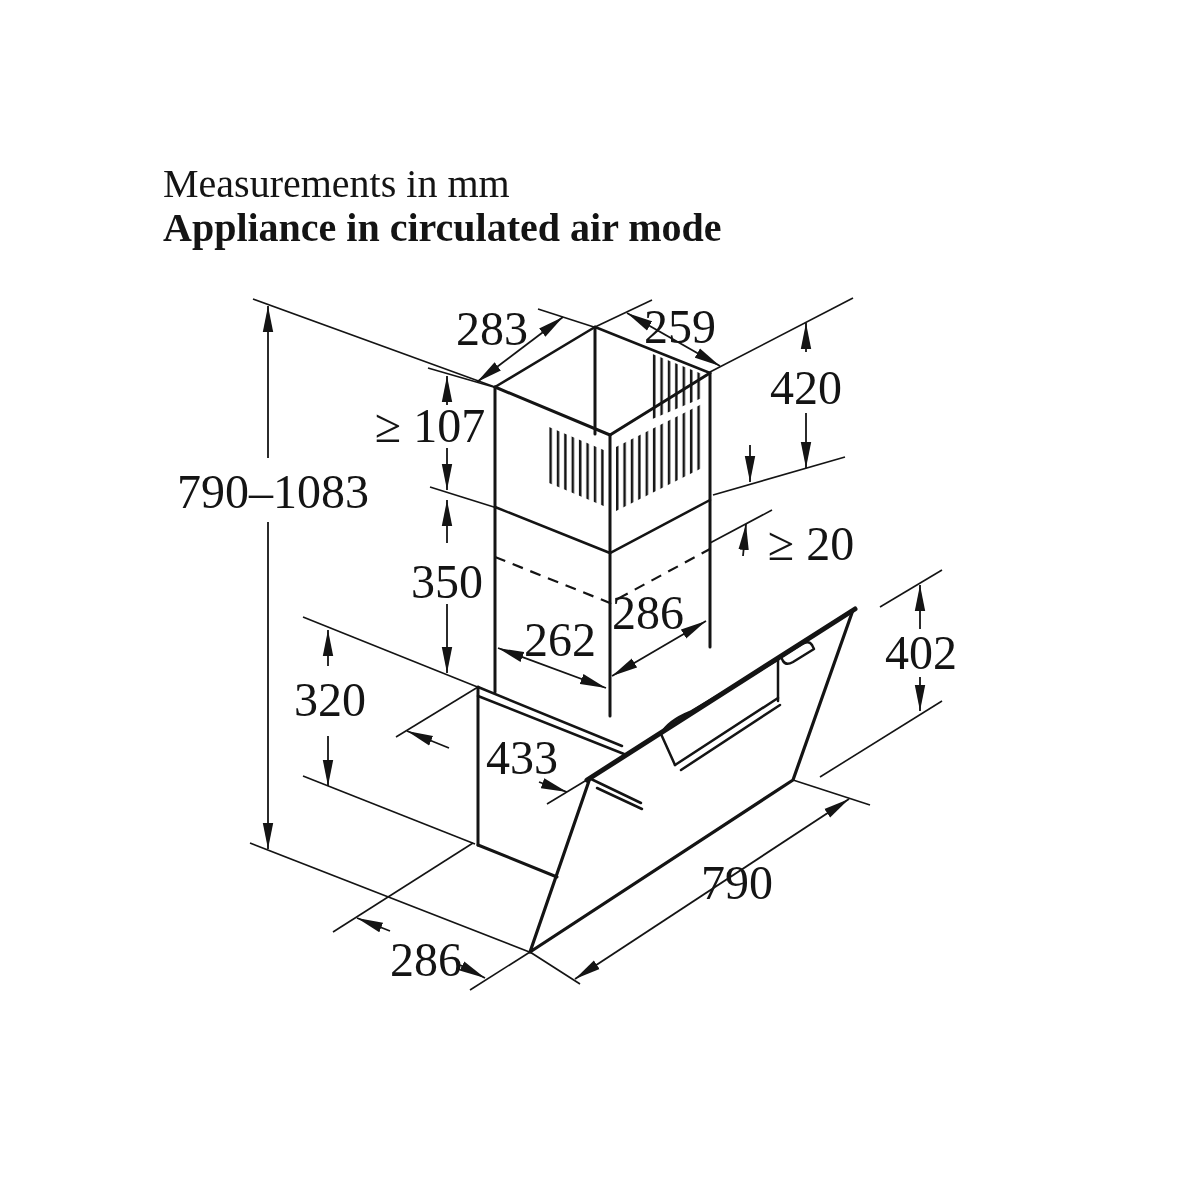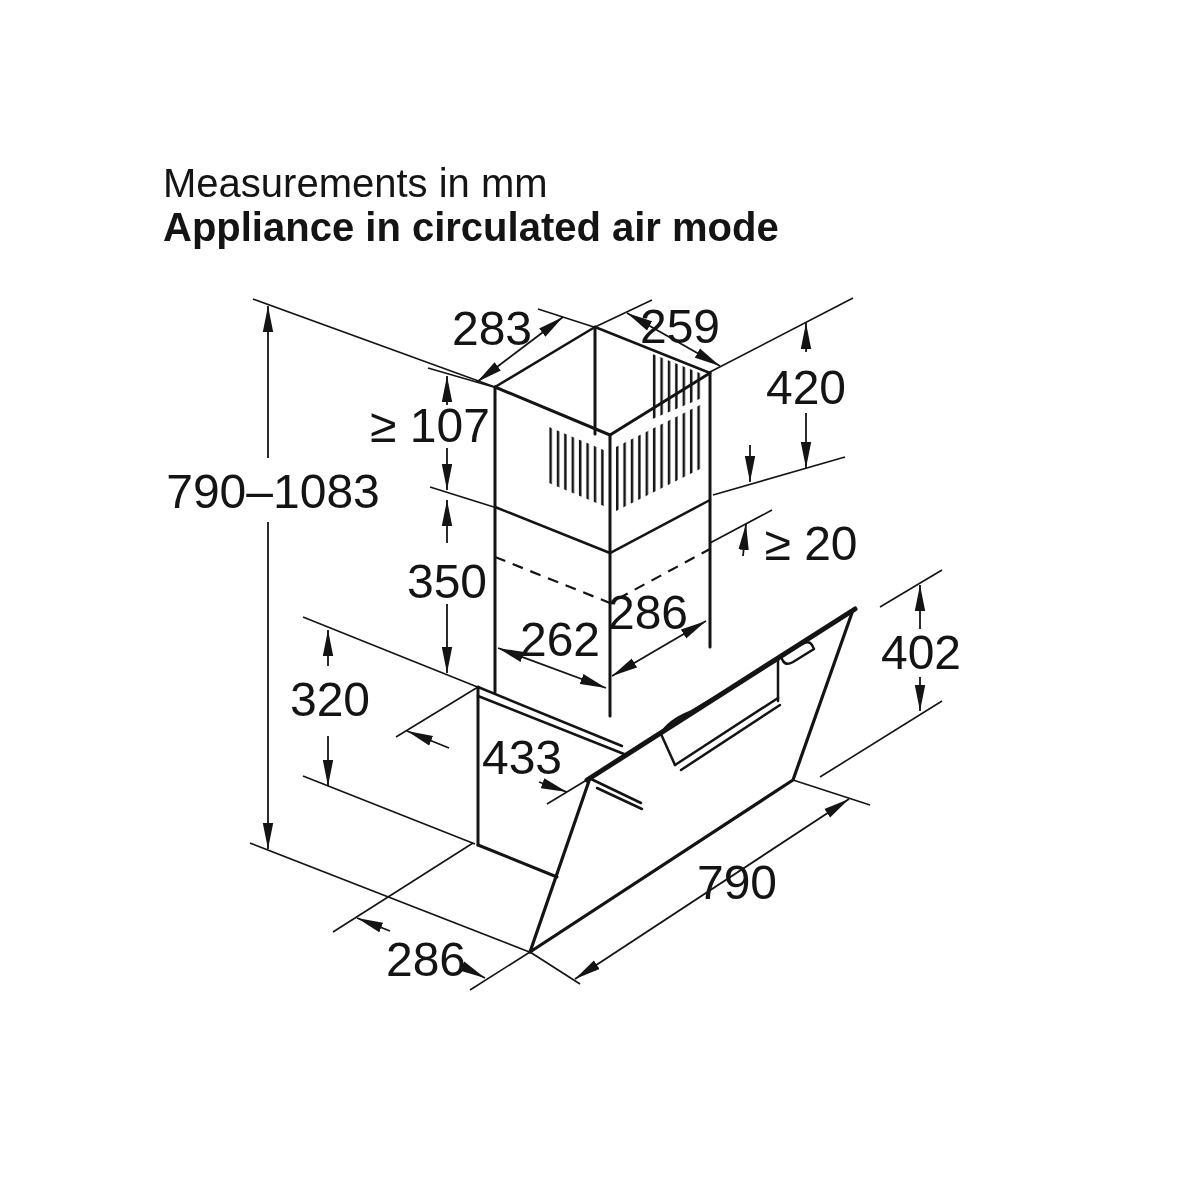--- a/index.html
+++ b/index.html
@@ -1,17 +1,17 @@
 <!DOCTYPE html>
 <html><head>
 <meta charset="utf-8">
 <style>
   html,body{margin:0;padding:0;background:#ffffff;}
   .stage{position:relative;width:1200px;height:1200px;background:#ffffff;overflow:hidden;
-         font-family:Liberation Sans, sans-serif;}
+         font-family:Liberation Serif, serif;}
   svg{position:absolute;left:0;top:0;}
   text{fill:#141414;}
   .title-line1{font-size:40px;font-weight:400;}
   .title-line2{font-size:40px;font-weight:700;}
   .dim{font-size:48px;font-weight:400;text-anchor:middle;}
   .edge{stroke:#141414;stroke-width:3;stroke-linecap:round;fill:none;}
   .edge-mid{stroke:#141414;stroke-width:2.5;stroke-linecap:round;fill:none;}
   .edge-dash{stroke:#141414;stroke-width:2.2;stroke-dasharray:11 8;fill:none;}
   .thin{stroke:#141414;stroke-width:1.6;fill:none;}
   .dimline{stroke:#141414;stroke-width:1.8;fill:none;}

